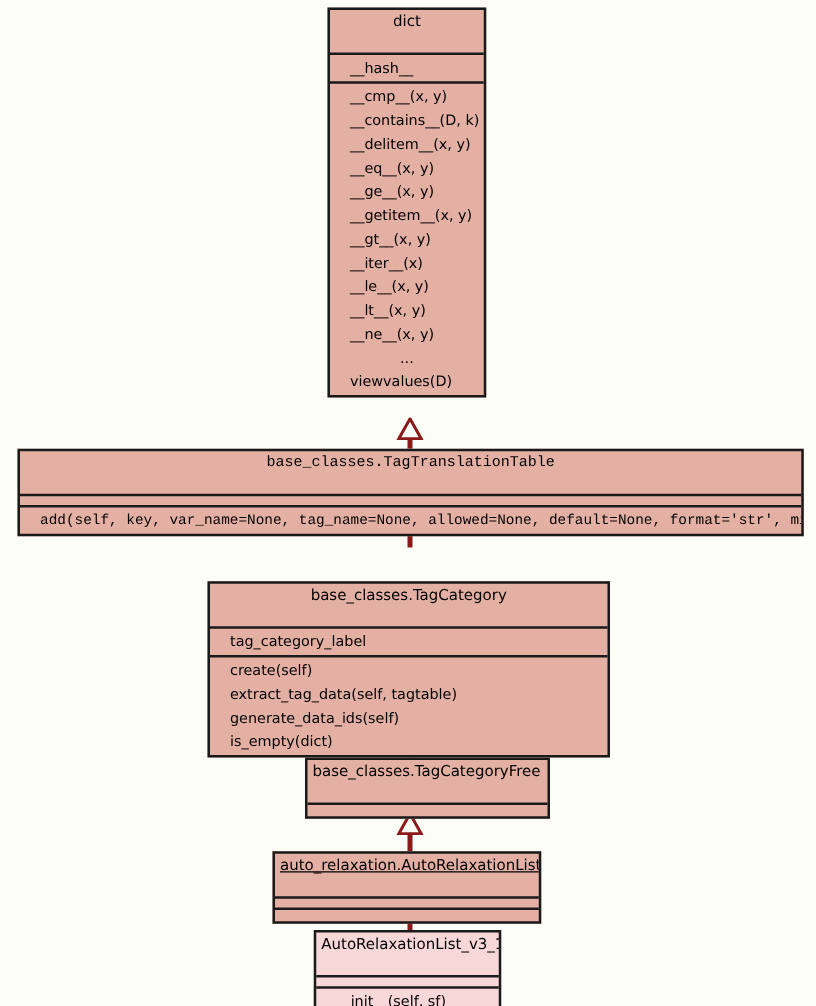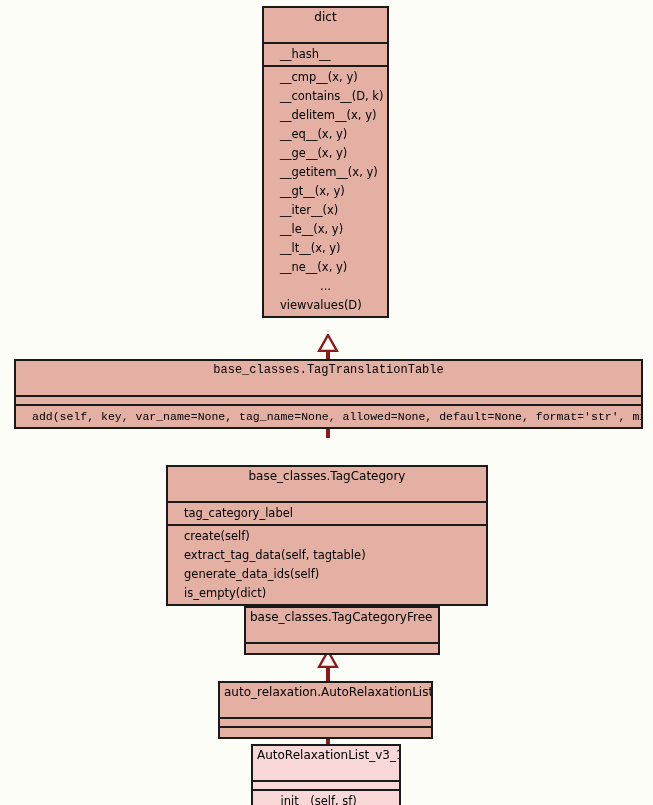--- a/index.html
+++ b/index.html
@@ -194,21 +194,21 @@
   </div>
 </div>
 
 <div class="uml-class" id="box-tagcategoryfree" style="left:244px; top:606px; width:196px;">
   <div class="compartment">
     <div class="class-title left">base_classes.TagCategoryFree</div>
   </div>
   <div class="compartment empty-compartment"></div>
 </div>
 
-<div class="uml-class" id="box-autorelaxationlist" style="left:218px; top:681px; width:215px;">
+<div class="uml-class" id="box-autorelaxationlist" style="left:218px; top:681px; width:215px;text-decoration:underline;">
   <div class="compartment">
     <div class="class-title left">auto_relaxation.AutoRelaxationList</div>
   </div>
   <div class="compartment empty-compartment"></div>
   <div class="compartment empty-compartment"></div>
 </div>
 
 <div class="uml-class light" id="box-autorelaxationlist-v3-1" style="left:251px; top:744px; width:150px;">
   <div class="compartment">
     <div class="class-title left">AutoRelaxationList_v3_1</div>

